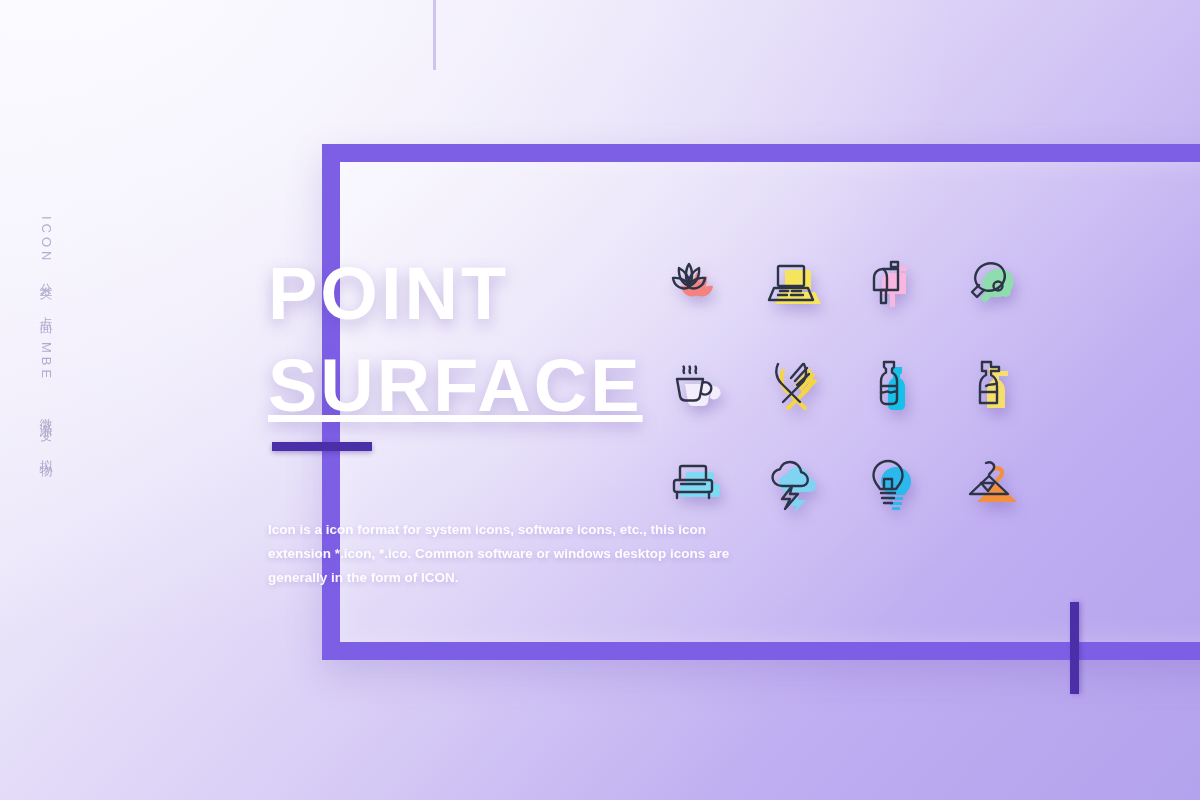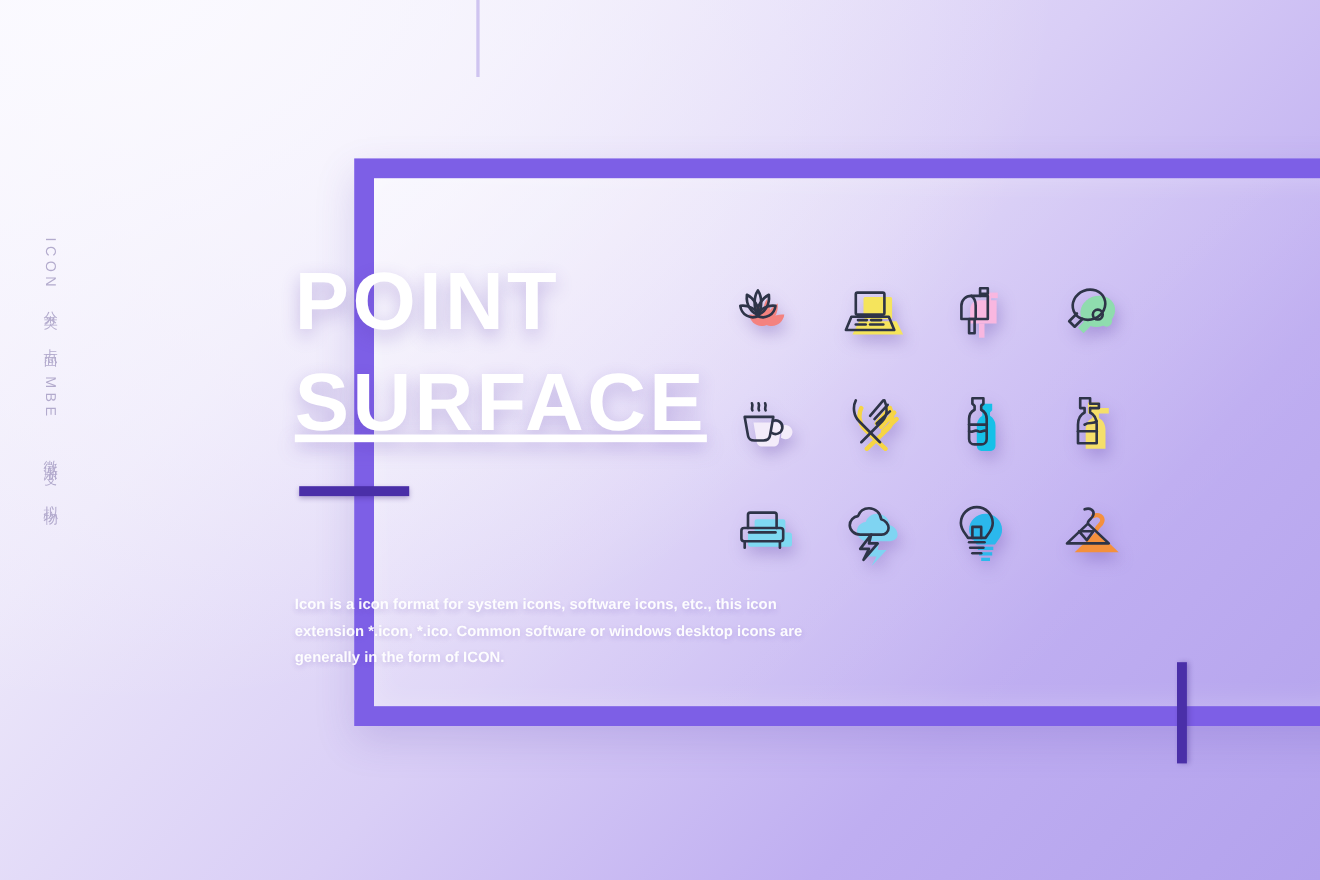--- a/index.html
+++ b/index.html
@@ -95,36 +95,36 @@
     width: 9px;
     height: 92px;
     background: #4a2fa8;
     box-shadow: 2px 0 5px rgba(60,35,130,.32);
   }
 
   
   .headline {
     position: absolute;
     left: 268px;
-    top: 228px;
+    top: 248px;
     color: #ffffff;
     font-weight: bold;
     font-size: 74px;
     line-height: 92px;
     letter-spacing: 3px;
     text-shadow: 0 6px 16px rgba(95,62,175,.30);
     user-select: none;
   }
   .headline .l2 { display: block; text-decoration: underline; }
 
   
   .body-copy {
     position: absolute;
     left: 268px;
-    top: 538px;
+    top: 518px;
     width: 500px;
     color: #ffffff;
     font-size: 13.5px;
     font-weight: bold;
     line-height: 24px;
     text-shadow: 0 2px 6px rgba(110,80,180,.28);
     opacity: .95;
   }
 
   

